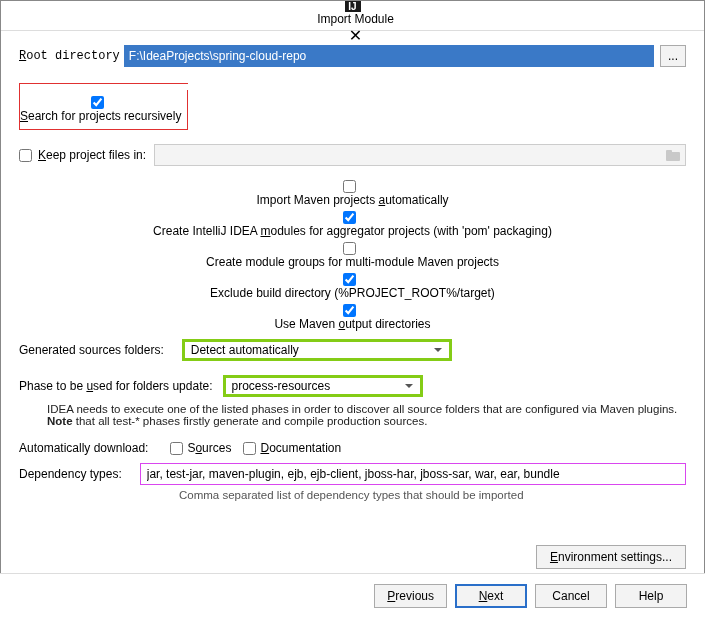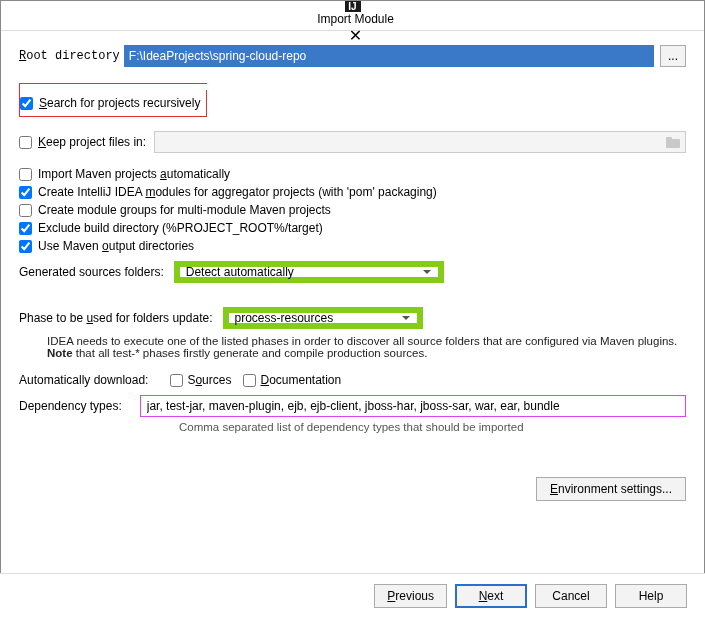--- a/index.html
+++ b/index.html
@@ -65,20 +65,21 @@
     border: 1px solid #aaa;
     background: #f3f3f3;
     cursor: pointer;
     font-size: 12px;
     display: flex; align-items: center; justify-content: center;
   }
 
   .cbrow {
     display: flex; align-items: center;
     margin: 4px 0;
+    flex-direction: column;
   }
   .cbrow input[type="checkbox"] {
     width: 13px; height: 13px;
     margin: 0 6px 0 0;
     cursor: pointer;
   }
   .cbrow label { cursor: pointer; }
 
   .highlight-box {
     display: inline-flex;
@@ -128,21 +129,21 @@
     width: 6px; height: 3px;
     background: #c9c9c9;
     top: 1px; left: 1px;
     border-radius: 1px 1px 0 0;
   }
 
   .section-label { margin-right: 10px; }
 
   .combo {
     height: 22px;
-    border: 6px solid #84cc16;
+    border: 3px solid #84cc16;
     background: #fff;
     padding: 0 22px 0 6px;
     font-size: 12px;
     position: relative;
     display: inline-flex;
     align-items: center;
     cursor: pointer;
   }
   .combo::after {
     content: "";
@@ -212,21 +213,21 @@
     position: absolute;
     bottom: 0; left: 0; right: 0;
     border-top: 1px solid #ddd;
     padding: 10px 18px;
     display: flex;
     justify-content: flex-end;
     gap: 8px;
     background: #fff;
   }
 
-  .gen-row { display: flex; align-items: center; margin-top: 8px; margin-bottom: 24px; }
+  .gen-row { display: flex; align-items: center; margin-top: 8px; margin-bottom: 14px; gap: 8px; }
   .phase-row { display: flex; align-items: center; margin-bottom: 2px; }
 </style>
 </head>
 <body>
 
 <div class="titlebar">
   <span class="appicon">IJ</span>
   <span class="title">Import Module</span>
   <span class="close">✕</span>
 </div>

